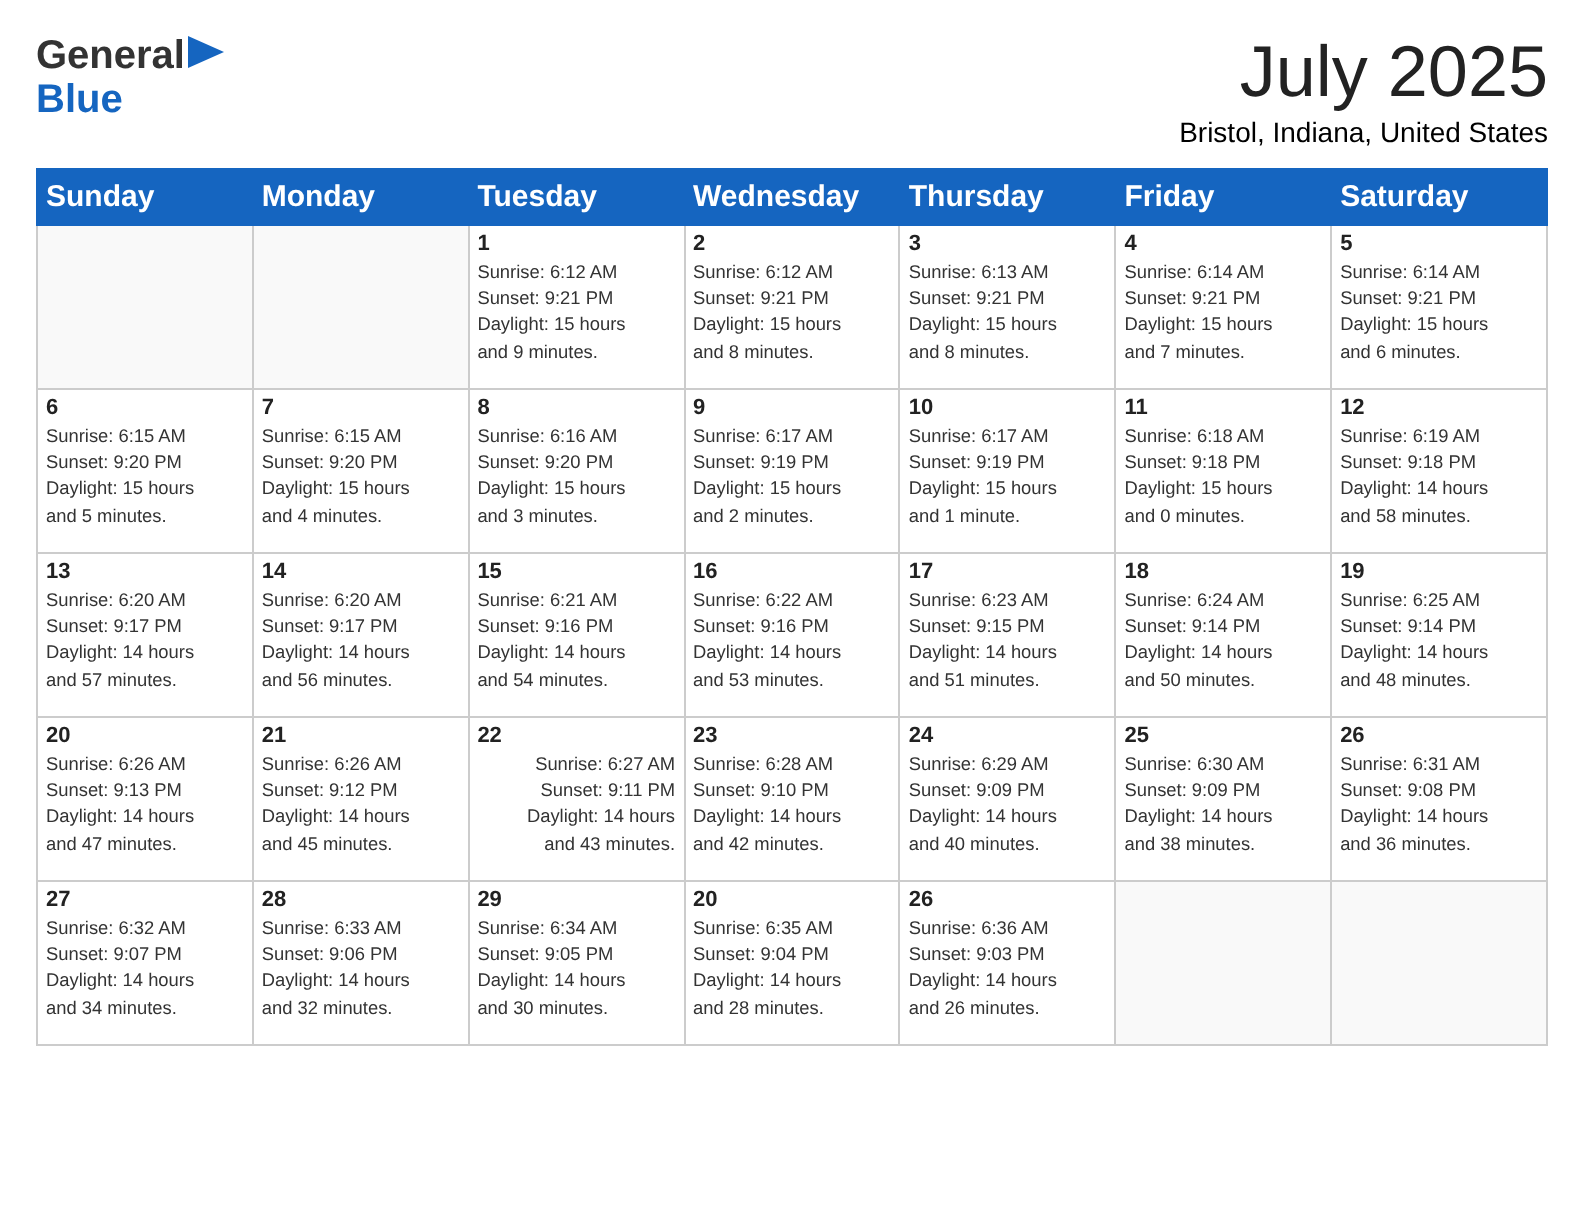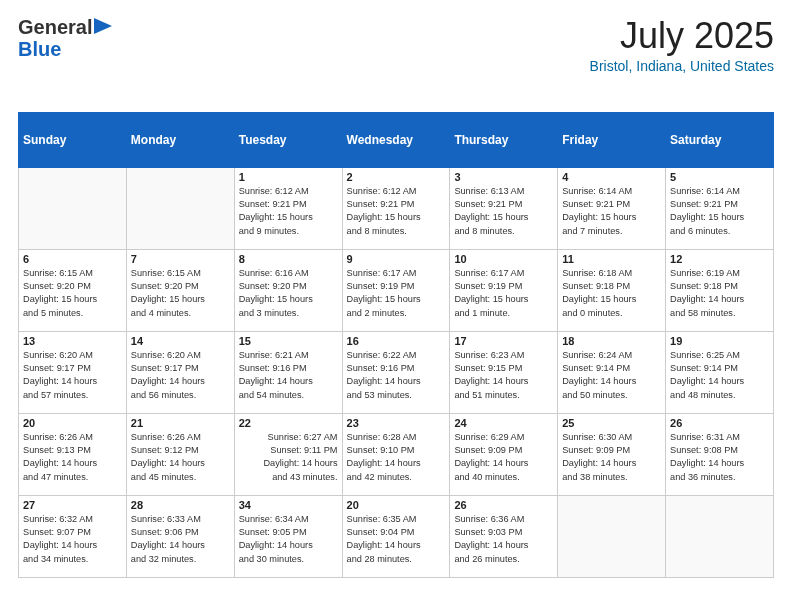--- a/index.html
+++ b/index.html
@@ -9,21 +9,20 @@
       font-family: Arial, Helvetica, sans-serif;
       background: #fff;
       overflow: hidden;
     }
     .page {
       width: 792px;
       height: 484px;
       padding: 16px 18px 10px 18px;
       display: flex;
       flex-direction: column;
-      gap: 28px;
     }
     .header {
       display: flex;
       justify-content: space-between;
       align-items: flex-start;
       margin-bottom: 10px;
     }
     .logo {
       display: flex;
       flex-direction: column;
@@ -33,36 +32,36 @@
       text-align: right;
     }
     .month-title {
       font-size: 36px;
       font-weight: normal;
       color: #222;
       line-height: 1.1;
     }
     .location-title {
       font-size: 14px;
-      color: #0369a1;
+      color: #000000;
       margin-top: 2px;
     }
     .calendar {
       flex: 1;
       border: 1px solid #ccc;
       border-collapse: collapse;
       width: 100%;
       table-layout: fixed;
     }
     .calendar th {
       background: #1565C0;
       color: #fff;
-      font-size: 12px;
+      font-size: 15px;
       font-weight: bold;
-      padding: 20px 4px;
+      padding: 5px 4px;
       text-align: left;
       border: 1px solid #1565C0;
     }
     .calendar td {
       vertical-align: top;
       border: 1px solid #ccc;
       padding: 3px 4px;
       font-size: 9.2px;
       color: #333;
       background: #fff;
@@ -321,21 +320,21 @@
 and 34 minutes.</div>
           </td>
           <td>
             <span class="day-num">28</span>
             <div class="day-info" style="white-space: pre-line;">Sunrise: 6:33 AM
 Sunset: 9:06 PM
 Daylight: 14 hours
 and 32 minutes.</div>
           </td>
           <td>
-            <span class="day-num">34</span>
+            <span class="day-num">29</span>
             <div class="day-info" style="white-space: pre-line;">Sunrise: 6:34 AM
 Sunset: 9:05 PM
 Daylight: 14 hours
 and 30 minutes.</div>
           </td>
           <td>
             <span class="day-num">20</span>
             <div class="day-info" style="white-space: pre-line;">Sunrise: 6:35 AM
 Sunset: 9:04 PM
 Daylight: 14 hours

